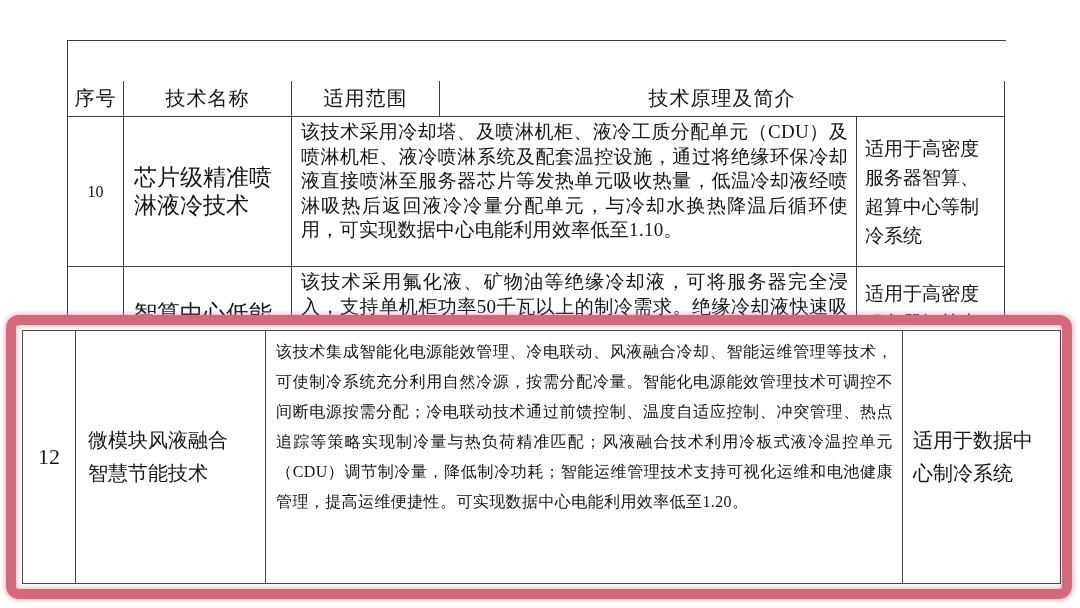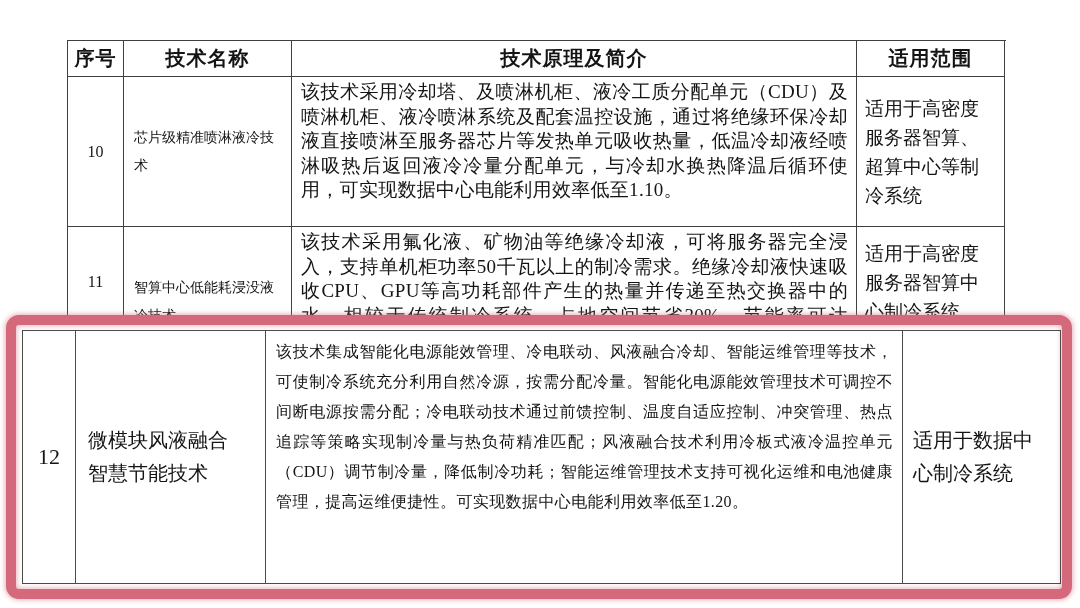--- a/index.html
+++ b/index.html
@@ -21,29 +21,29 @@
     box-sizing:border-box;
     border-right:1px solid #3f3f3f;border-bottom:1px solid #3f3f3f;
     overflow:hidden;
   }
   .c1{width:56px;}
   .c2{width:168px;}
   .c3{width:565px;}
   .c4{width:148px;}
   .header-row .td{
     height:36px;display:flex;align-items:center;justify-content:center;
-    font-weight:bold;font-size:20px;letter-spacing:1px;
+    font-weight:normal;font-size:20px;letter-spacing:1px;margin-top:40px;
   }
   .row-10 .td{height:150px;}
   .row-11 .td{height:150px;border-bottom:none;}
   .num-cell{display:flex;align-items:center;justify-content:center;font-size:16px;}
   .row-11 .num-cell{align-items:flex-start;padding-top:46px;}
   .name-cell{
     display:flex;align-items:center;
-    font-size:14px;line-height:28px;padding:0 4px 0 10px;
+    font-size:23px;line-height:28px;padding:0 4px 0 10px;
   }
   .desc-cell{
     font-size:19px;line-height:24.6px;letter-spacing:0.3px;
     padding:3px 8px 0 9px;text-align:justify;
   }
   .scope-cell{
     display:flex;align-items:center;
     font-size:19px;line-height:29px;padding:0 14px 0 8px;
   }
   .row-11 .scope-cell{align-items:flex-start;padding-top:12px;}
@@ -76,22 +76,22 @@
 </style>
 </head>
 <body>
 
 <div class="page">
 
   <div class="main-table">
     <div class="tr header-row">
       <div class="td c1">序号</div>
       <div class="td c2">技术名称</div>
+      <div class="td c4">适用范围</div>
       <div class="td c3">技术原理及简介</div>
-      <div class="td c4">适用范围</div>
     </div>
 
     <div class="tr row-10">
       <div class="td c1 num-cell">10</div>
       <div class="td c2 name-cell">芯片级精准喷淋液冷技术</div>
       <div class="td c3 desc-cell">该技术采用冷却塔、及喷淋机柜、液冷工质分配单元（CDU）及喷淋机柜、液冷喷淋系统及配套温控设施，通过将绝缘环保冷却液直接喷淋至服务器芯片等发热单元吸收热量，低温冷却液经喷淋吸热后返回液冷冷量分配单元，与冷却水换热降温后循环使用，可实现数据中心电能利用效率低至1.10。</div>
       <div class="td c4 scope-cell">适用于高密度服务器智算、超算中心等制冷系统</div>
     </div>
 
     <div class="tr row-11">

